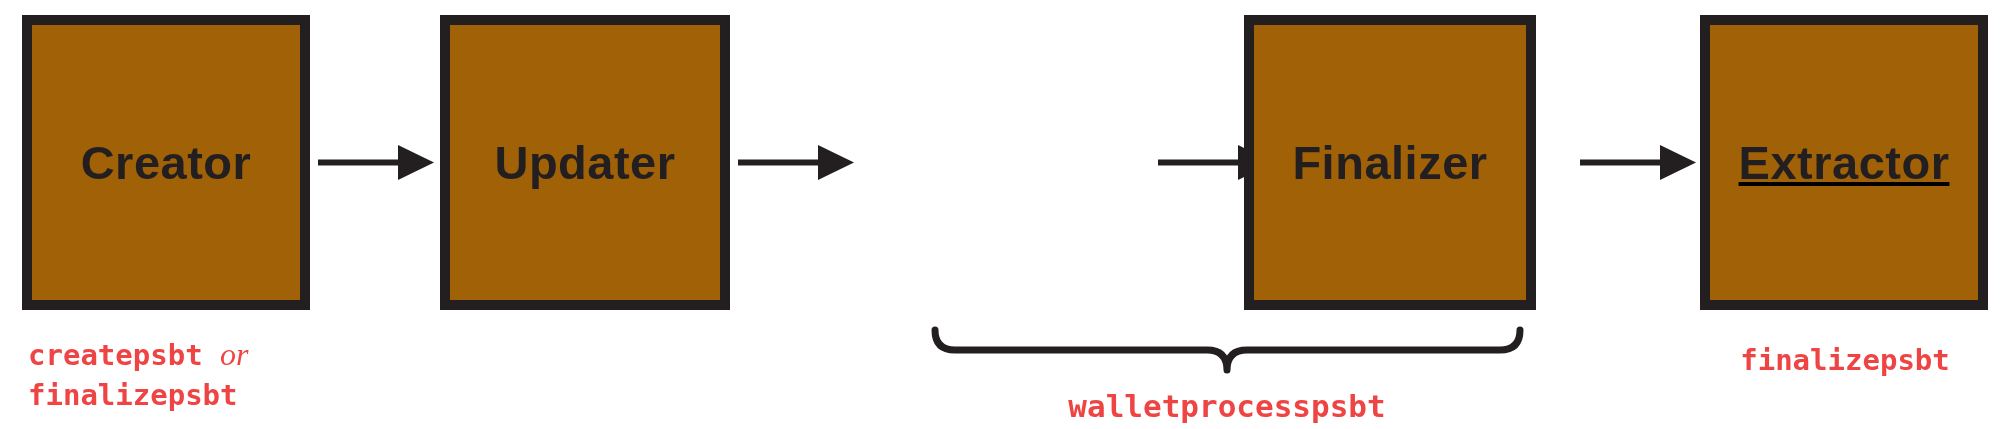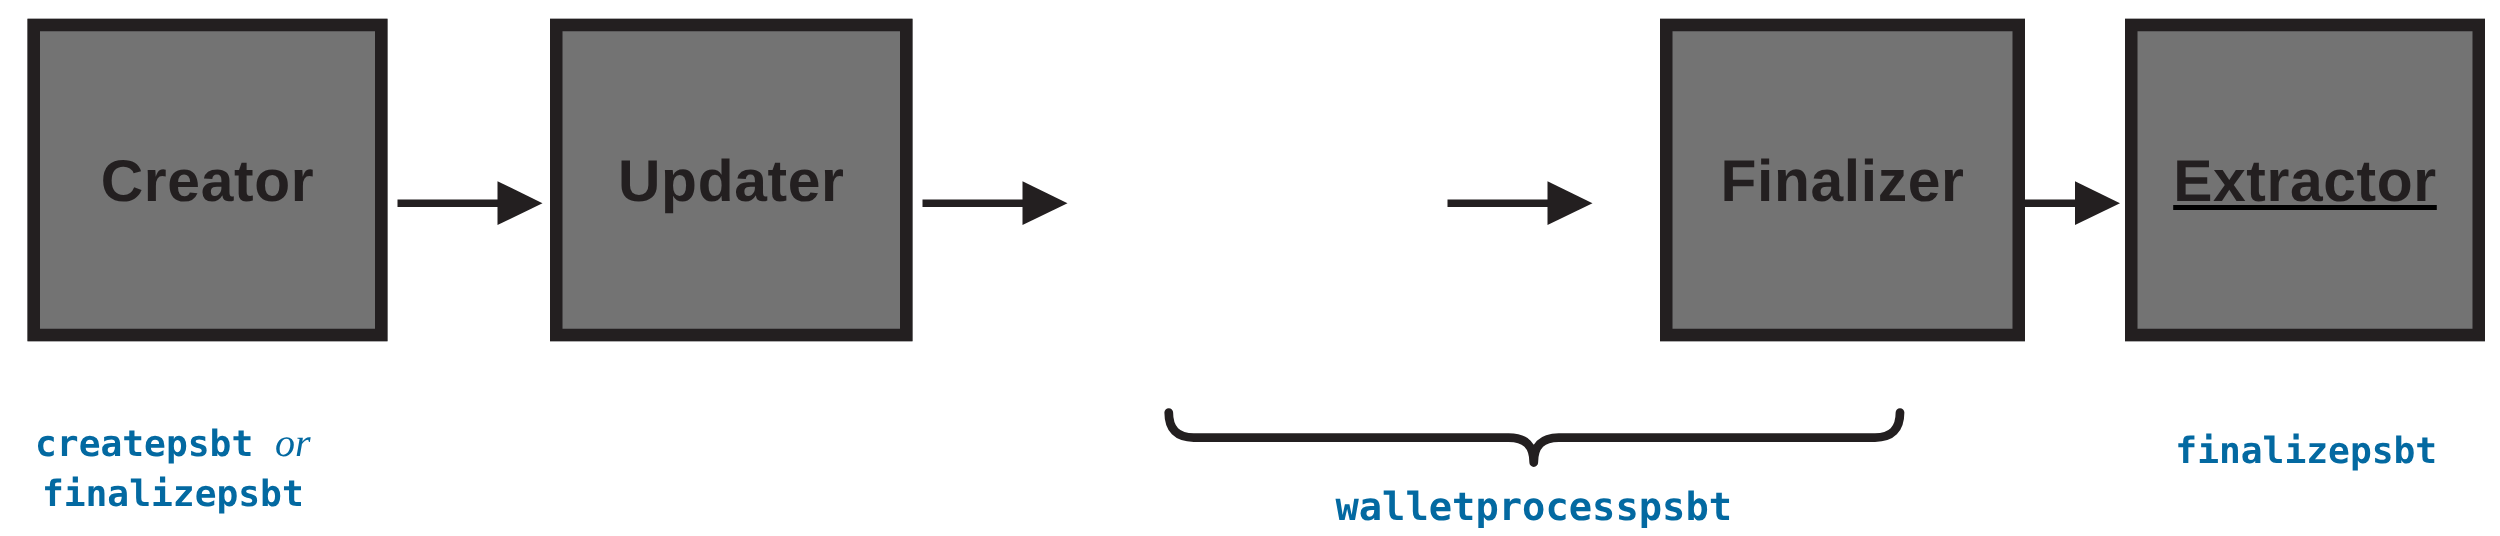--- a/index.html
+++ b/index.html
@@ -11,44 +11,43 @@
     position: relative;
     width: 2000px;
     height: 429px;
     background: #ffffff;
     font-family: "Liberation Sans", sans-serif;
     overflow: hidden;
   }
   .flow-box {
     position: absolute;
     top: 15px;
-    height: 258px;
+    height: 295px;
     border: 10px solid #231f20;
     box-sizing: border-box;
-    background: #737373;
+    background: #a16207;
     display: flex;
     align-items: center;
     justify-content: center;
   }
   .flow-box .box-label {
     font-weight: bold;
     font-size: 47px;
     color: #231f20;
     letter-spacing: 0.5px;
     white-space: nowrap;
   }
   .caption {
     position: absolute;
     font-family: "DejaVu Sans Mono", monospace;
     font-weight: bold;
     font-size: 29px;
     line-height: 40px;
-    color: #0369a1;
+    color: #ef4444;
     white-space: nowrap;
-    text-align: center;
   }
   .caption.centered {
     transform: translateX(-50%);
   }
   .conj {
     font-family: "Liberation Serif", serif;
     font-style: italic;
     font-weight: normal;
     font-size: 32px;
   }
@@ -95,21 +94,21 @@
 
   <div class="flow-box" style="left:22px; width:288px;">
     <span class="box-label">Creator</span>
   </div>
 
   <div class="flow-box" style="left:440px; width:290px;justify-content:center;">
     <span class="box-label">Updater</span>
   </div>
 
 
-  <div class="flow-box" style="left:1328px; width:292px;">
+  <div class="flow-box" style="left:1244px; width:292px;">
     <span class="box-label">Finalizer</span>
   </div>
 
   <div class="flow-box" style="left:1700px; width:288px;text-decoration:underline;">
     <span class="box-label">Extractor</span>
   </div>
 
   <div class="caption" style="left:28px; top:334px;">
     <div><span>createpsbt</span>&nbsp;<span class="conj">or</span></div>
     <div>finalizepsbt</div>

